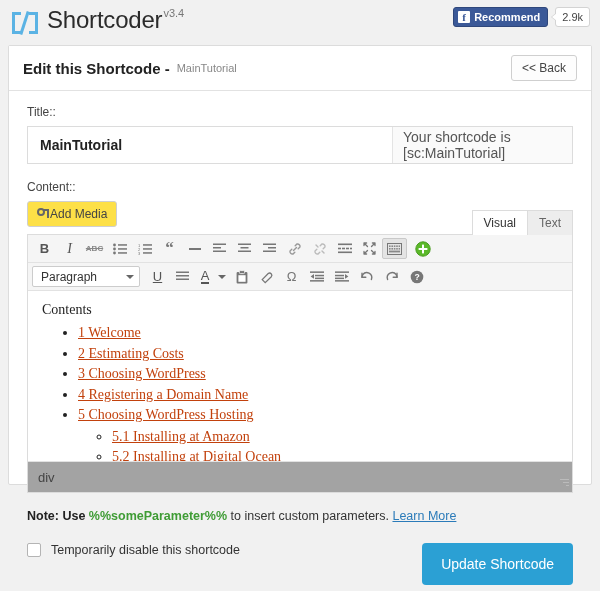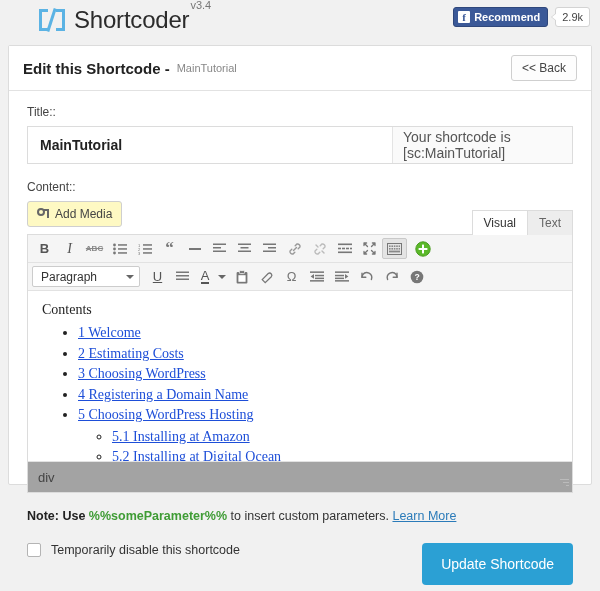--- a/index.html
+++ b/index.html
@@ -8,21 +8,21 @@
     width:600px; height:591px;
     background:#f1f1f1;
     font-family:"Liberation Sans", sans-serif;
     font-size:13px;
     color:#333;
     overflow:hidden;
   }
 
   
   .topbar { height:45px; position:relative; background:#f1f1f1; }
-  .brand { position:absolute; left:12px; top:6px; display:flex; align-items:flex-start;margin-left:27px; }
+  .brand { position:absolute; left:12px; top:6px; display:flex; align-items:center; }
   .brand-icon {
     width:26px; height:22px; position:relative; margin-right:9px; top:3px;
   }
   .brand-icon i { position:absolute; background:#5bb3e4; display:block; }
   .bi-l1 { left:0; top:0; width:9px; height:3px; }
   .bi-l2 { left:0; top:0; width:3px; height:22px; }
   .bi-l3 { left:0; top:19px; width:9px; height:3px; }
   .bi-r1 { right:0; top:0; width:9px; height:3px; }
   .bi-r2 { right:0; top:0; width:3px; height:22px; }
   .bi-r3 { right:0; top:19px; width:9px; height:3px; }
@@ -86,22 +86,22 @@
     flex:1; border:0; outline:none; padding:0 12px;
     font-family:"Liberation Sans", sans-serif; font-size:14px; font-weight:bold; color:#222;
     background:#fff;
   }
   .title-suffix {
     width:180px; border-left:1px solid #e4e4e4; background:#fafafa;
     display:flex; align-items:center; padding:0 10px; font-size:14px; color:#555;
   }
 
   .addmedia {
-    display:inline-flex; align-items:center; gap:5px;
-    background:#fef9c3; border:1px solid #cfcfcf; border-radius:3px;
+    display:inline-flex; align-items:center; 
+    background:#fde047; border:1px solid #cfcfcf; border-radius:3px;
     padding:5px 9px; font-size:12px; color:#444; cursor:pointer; margin-bottom:7px;
   }
   .media-ico { width:13px; height:13px; position:relative; display:inline-block; }
   .media-ico .c { position:absolute; width:8px; height:8px; border:2px solid #666; border-radius:50%; left:0; top:0; }
   .media-ico .n { position:absolute; width:2px; height:9px; background:#666; right:1px; top:1px; }
   .media-ico .n2 { position:absolute; width:5px; height:2px; background:#666; right:1px; top:1px; }
 
   
   .editor-wrap { position:relative; }
   .tabs { position:absolute; right:0; top:-25px; display:flex; gap:0; }
@@ -134,21 +134,21 @@
   .caret { width:0;height:0;border-left:4px solid transparent;border-right:4px solid transparent;border-top:4px solid #666; }
 
   .ed-body {
     height:170px; overflow:hidden; padding:10px 14px 0 14px; background:#fff;
     font-family:"Liberation Serif", serif; font-size:14px; color:#222;
   }
   .ed-body p { margin:1px 0 6px 0; }
   .ed-body ul { margin:4px 0 0 0; padding-left:36px; }
   .ed-body ul ul { padding-left:34px; list-style-type:circle; }
   .ed-body li { margin:3px 0; line-height:1.25; }
-  .ed-body a { color:#1d4ed8; text-decoration:underline; }
+  .ed-body a { color:#c2410c; text-decoration:underline; }
 
   .ed-status {
     border-top:1px solid #e2e2e2; background:#a3a3a3;
     height:27px; display:flex; align-items:center; padding:15px 10px;
     font-size:13px; color:#444; position:relative;
     font-family:"Liberation Sans", sans-serif;
   }
   .resize-handle { position:absolute; right:3px; bottom:3px; width:10px; height:10px; }
   .resize-handle i { display:block; background:#bbb; height:1px; margin-left:auto; margin-bottom:2px; }
 

